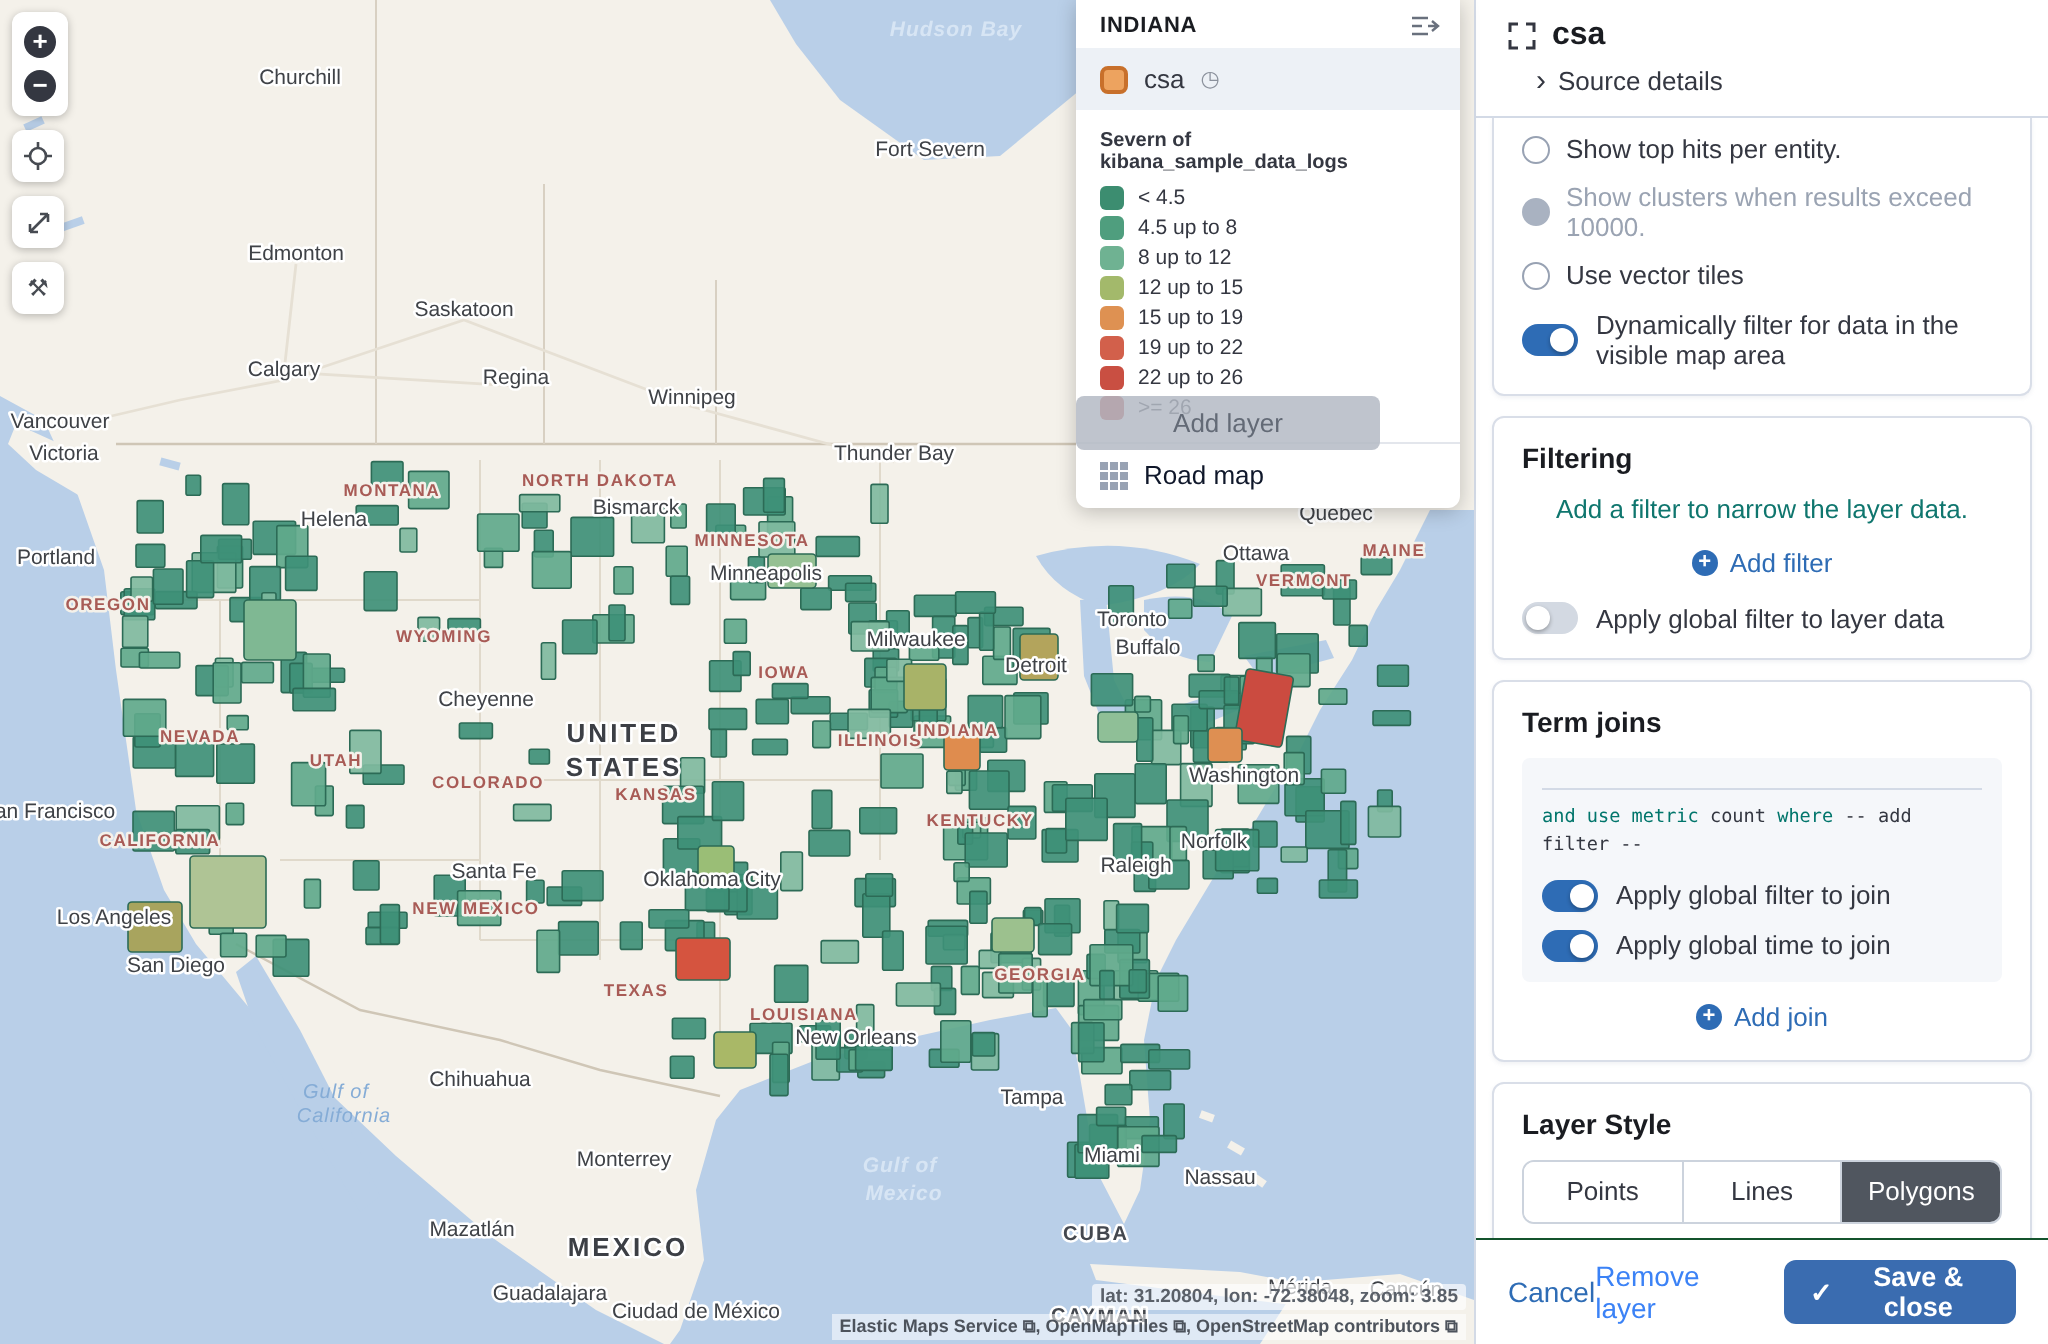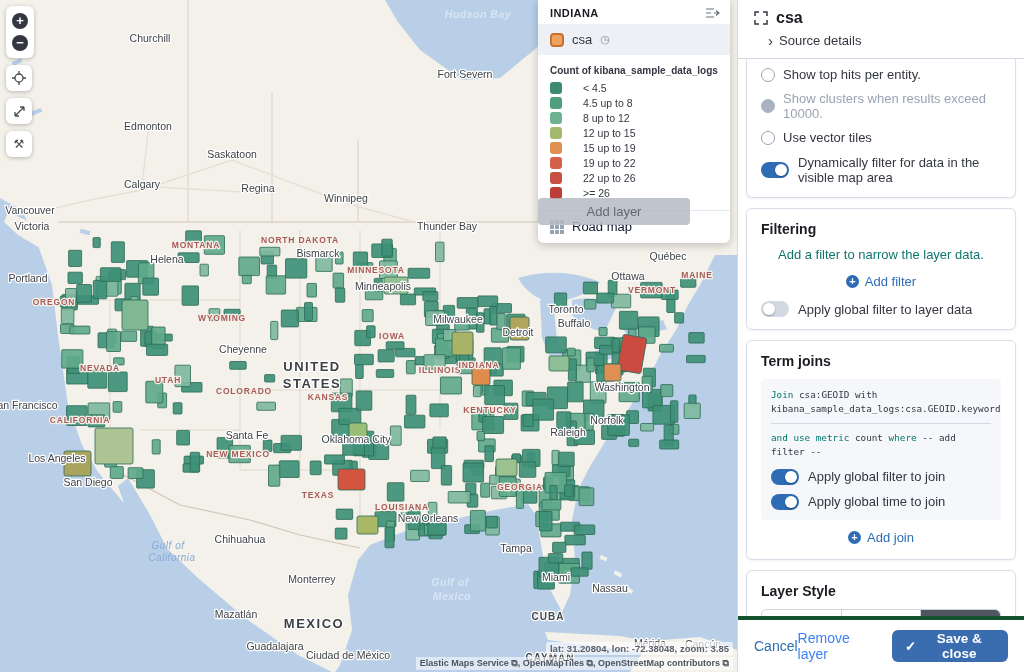--- a/index.html
+++ b/index.html
@@ -34,21 +34,21 @@
     border-radius:0 0 6px 6px; box-shadow:0 2px 10px rgba(0,0,0,.22); z-index:6; }
   .lp-head { display:flex; align-items:center; justify-content:space-between; padding:7px 10px 5px 12px; }
   .lp-title { font-size:11px; font-weight:bold; letter-spacing:.4px; color:#1a1c21; }
   .lp-collapse { color:#69707d; cursor:pointer; display:flex; }
   .lp-layer-row { display:flex; align-items:center; gap:8px; background:#edf1f6; padding:8px 12px; cursor:pointer; }
   .lp-swatch { width:14px; height:14px; border-radius:4px; border:2px solid #c8702b; background:#eda35f; }
   .lp-layer-name { font-size:13px; color:#343741; font-weight:500; }
   .clock-ic { color:#8b919c; font-size:11px; }
   .lp-legend { padding:10px 12px 8px; border-bottom:1px solid #e3e6ec; }
   .lp-legend-title { font-size:10px; font-weight:bold; color:#343741; margin-bottom:6px; }
-  .lg-row { display:flex; align-items:center; gap:21px; margin-bottom:3px; }
+  .lg-row { display:flex; align-items:center; gap:7px; margin-bottom:3px; }
   .lg-sw { width:12px; height:12px; border-radius:3px; flex:none; }
   .lg-lb { font-size:10.5px; color:#343741; }
   .lp-base { display:flex; align-items:center; gap:8px; padding:8px 12px 9px; cursor:pointer; }
   .grid-ic { width:14px; height:14px; flex:none;
     background:
       linear-gradient(#98a2b3,#98a2b3) 0 0/4px 4px,
       linear-gradient(#98a2b3,#98a2b3) 5px 0/4px 4px,
       linear-gradient(#98a2b3,#98a2b3) 10px 0/4px 4px,
       linear-gradient(#98a2b3,#98a2b3) 0 5px/4px 4px,
       linear-gradient(#98a2b3,#98a2b3) 5px 5px/4px 4px,
@@ -105,21 +105,21 @@
   .join-hr { border-top:1px solid #d3dae6; margin:6px 0 7px; }
   .join-panel .switch-row { margin-top:9px; }
 
   .tab-group { display:flex; border:1px solid #ccd3dd; border-radius:6px; overflow:hidden; height:32px;
     margin-bottom:14px; }
   .tab { flex:1; display:flex; align-items:center; justify-content:center; font-size:13px; color:#343741;
     background:#fff; border-right:1px solid #ccd3dd; cursor:pointer; }
   .tab:last-child { border-right:none; }
   .tab.active { background:#50565f; color:#fff; font-weight:500; }
 
-  .fo-footer { border-top:4px solid #14532d; padding:10px 16px; display:flex; align-items:center; }
+  .fo-footer { border-top:1px solid #14532d; padding:10px 16px; display:flex; align-items:center; }
   .cancel-lk { color:#2e6cb5; font-size:14px; cursor:pointer; }
   .remove-lk { color:#3b82f6; font-size:14px; cursor:pointer; margin-left:auto; margin-right:18px; }
   .save-btn { background:#3a6cb0; color:#fff; border:none; border-radius:6px; height:32px; padding:0 13px;
     font-size:13.5px; font-weight:bold; display:flex; align-items:center; gap:7px; cursor:pointer;
     font-family:"Liberation Sans", sans-serif; }
 </style>
 </head>
 <body>
 
 <div id="stage">
@@ -633,21 +633,21 @@
             <path d="M0,2 H8 M0,6 H5 M0,10 H8 M8,6 H13 M10,3.5 L13,6 L10,8.5" stroke="#69707d" stroke-width="1.2" fill="none"></path>
           </svg>
       </span>
     </div>
     <div class="lp-layer-row">
       <span class="lp-swatch" id="csa-swatch" style="background: rgb(237, 163, 95); border-color: rgb(200, 112, 43);"></span>
       <span class="lp-layer-name">csa</span>
       <span class="clock-ic">◷</span>
     </div>
     <div class="lp-legend">
-      <div class="lp-legend-title">Count of kibana_sample_data_logs</div>
+      <div class="lp-legend-title">Severn of kibana_sample_data_logs</div>
       <div id="legend-rows">
           <div class="lg-row">
             <span class="lg-sw" style="background: rgb(60, 141, 112);"></span>
             <span class="lg-lb">&lt; 4.5</span>
           </div>
           <div class="lg-row">
             <span class="lg-sw" style="background: rgb(79, 158, 126);"></span>
             <span class="lg-lb">4.5 up to 8</span>
           </div>
           <div class="lg-row">
@@ -734,25 +734,20 @@
           <span class="switch">
               <span class="knob"></span>
             </span>
           <span class="switch-lb">Apply global filter to layer data</span>
         </div>
       </div>
 
       <div class="card">
         <h3>Term joins</h3>
         <div class="join-panel">
-          <div class="code">
-            <span class="kw">Join</span>
-            <span>csa:GEOID with</span><br>
-            <span>kibana_sample_data_logs:csa.GEOID.keyword</span>
-          </div>
           <div class="join-hr"></div>
           <div class="code">
             <span class="kw">and use metric</span>
             <span>count</span>
             <span class="kw">where</span>
             <span>-- add filter --</span>
           </div>
           <div class="switch-row">
             <span class="switch on">
                 <span class="knob"></span>

